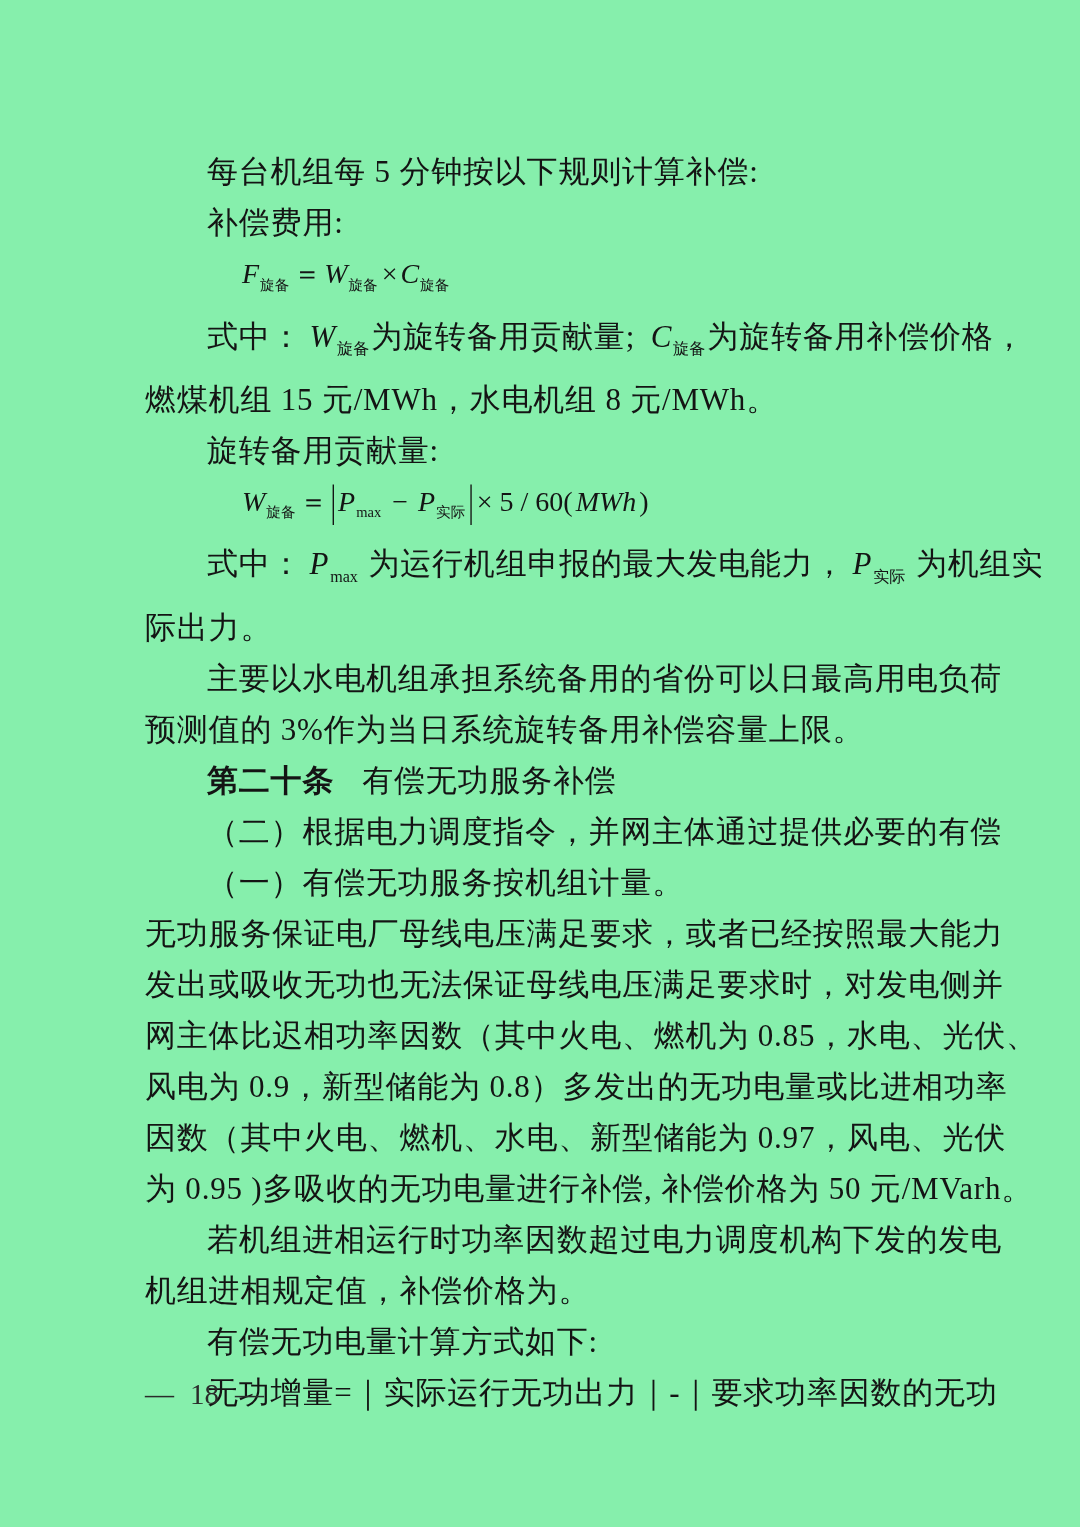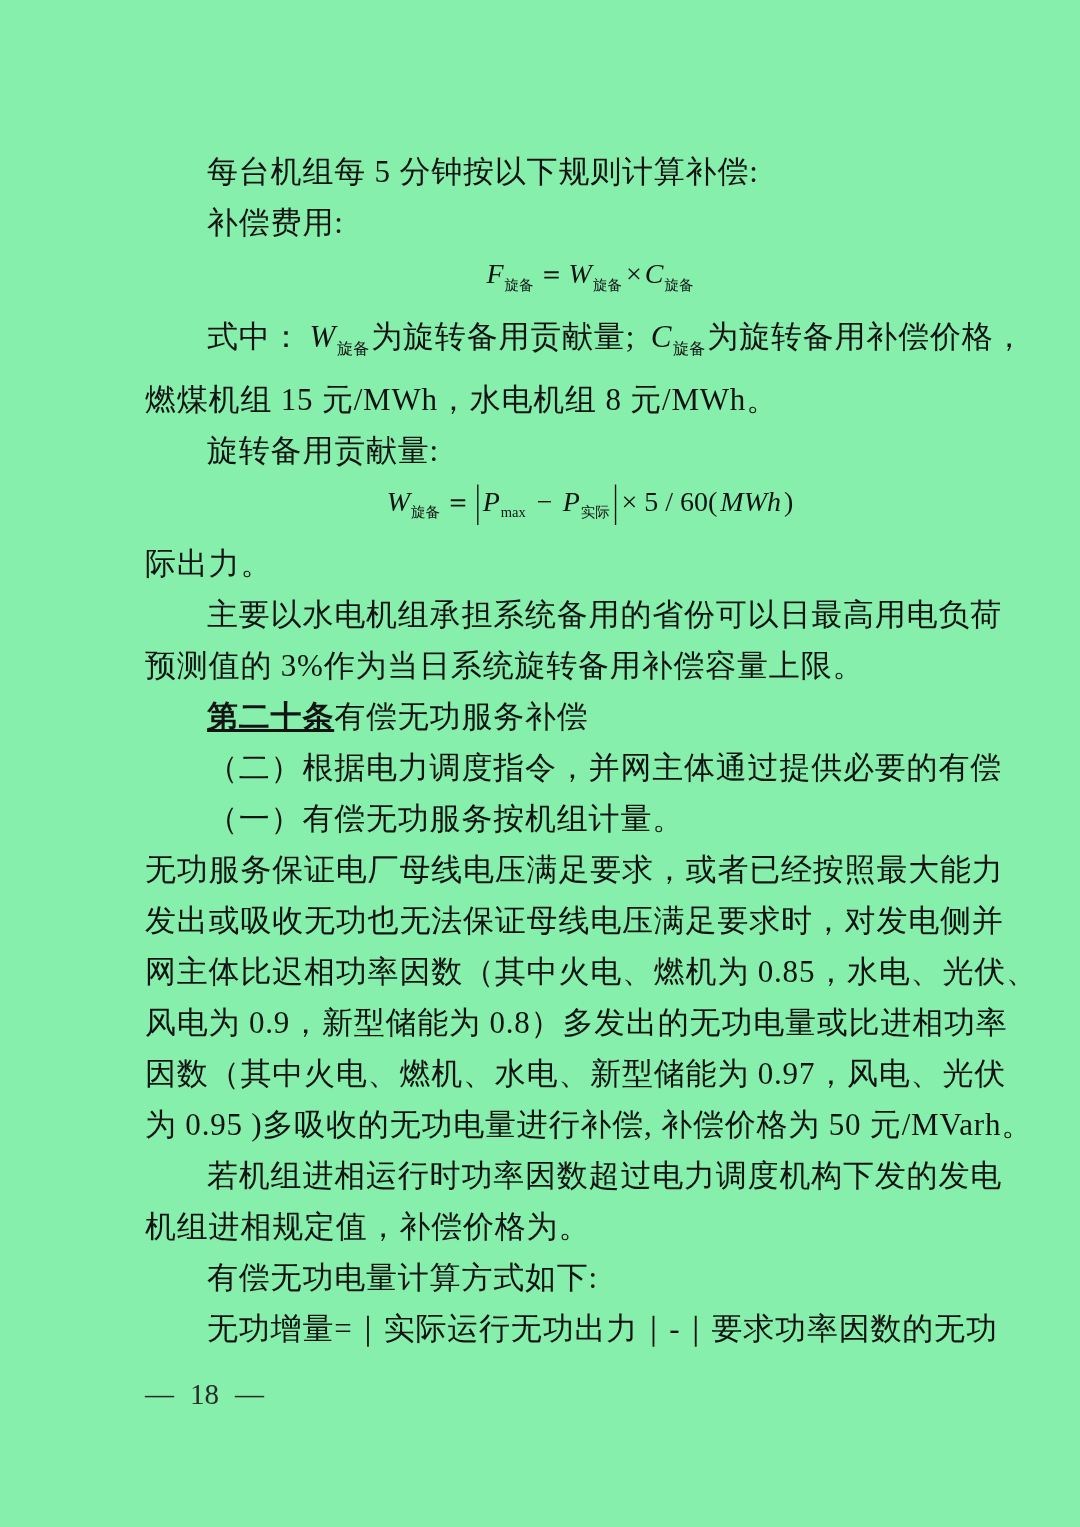--- a/index.html
+++ b/index.html
@@ -24,21 +24,21 @@
   }
   .line {
     min-height: 51px;
     line-height: 51px;
     font-size: 31px;
     letter-spacing: 0.8px;
     white-space: nowrap;
   }
   .line.indent { text-indent: 62px; }
   .line.formula {
-    text-align: center;
+    text-align: left;
     padding-left: 96px;
     font-size: 28px;
     letter-spacing: 0;
   }
   .seg-v {
     font-style: italic;
     font-family: "Liberation Serif", "DejaVu Serif", serif;
     padding: 0 1px;
   }
   .seg-s {
@@ -53,21 +53,21 @@
   .seg-o { font-style: normal; padding: 0 2px; }
   .seg-b {
     display: inline-block;
     transform: scaleY(1.55);
     font-weight: 400;
     padding: 0 1px;
   }
   .heading .hbold {
     font-weight: 700;
     font-family: "Liberation Sans", "DejaVu Sans", sans-serif;
-    text-decoration: underline;
+    margin-right: 28px;
   }
   .heading .hrest { font-weight: 400; }
   .footer {
     position: absolute;
     left: 145px;
     bottom: 116px;
     font-size: 29px;
     color: #2a2a2a;
     font-family: "Liberation Serif", "DejaVu Serif", serif;
   }
@@ -78,20 +78,21 @@
 
 <div class="page">
   <div class="content" id="content">
       <div class="line text indent">每台机组每 5 分钟按以下规则计算补偿:</div>
       <div class="line text indent">补偿费用:</div>
       <div class="line formula"><span class="seg-v">F</span><span class="seg-s">旋备</span><span class="seg-o">＝</span><span class="seg-v">W</span><span class="seg-s">旋备</span><span class="seg-o">×</span><span class="seg-v">C</span><span class="seg-s">旋备</span></div>
       <div class="line rich indent"><span class="seg-t">式中：</span><span class="seg-v">W</span><span class="seg-s">旋备</span><span class="seg-t">为旋转备用贡献量; </span><span class="seg-v">C</span><span class="seg-s">旋备</span><span class="seg-t">为旋转备用补偿价格，</span></div>
       <div class="line text">燃煤机组 15 元/MWh，水电机组 8 元/MWh。</div>
       <div class="line text indent">旋转备用贡献量:</div>
       <div class="line formula"><span class="seg-v">W</span><span class="seg-s">旋备</span><span class="seg-o">＝</span><span class="seg-b">|</span><span class="seg-v">P</span><span class="seg-s">max</span><span class="seg-o"> − </span><span class="seg-v">P</span><span class="seg-s">实际</span><span class="seg-b">|</span><span class="seg-o">× 5 / 60(</span><span class="seg-v">MWh</span><span class="seg-o">)</span></div>
+      <div class="line rich indent"><span class="seg-t">式中：</span><span class="seg-v">P</span><span class="seg-s">max</span><span class="seg-t"> 为运行机组申报的最大发电能力，</span><span class="seg-v">P</span><span class="seg-s">实际</span><span class="seg-t"> 为机组实</span></div>
       <div class="line text">际出力。</div>
       <div class="line text indent">主要以水电机组承担系统备用的省份可以日最高用电负荷</div>
       <div class="line text">预测值的 3%作为当日系统旋转备用补偿容量上限。</div>
       <div class="line heading indent"><span class="hbold">第二十条</span><span class="hrest">有偿无功服务补偿</span></div>
       <div class="line text indent">（二）根据电力调度指令，并网主体通过提供必要的有偿</div>
       <div class="line text indent">（一）有偿无功服务按机组计量。</div>
       <div class="line text">无功服务保证电厂母线电压满足要求，或者已经按照最大能力</div>
       <div class="line text">发出或吸收无功也无法保证母线电压满足要求时，对发电侧并</div>
       <div class="line text">网主体比迟相功率因数（其中火电、燃机为 0.85，水电、光伏、</div>
       <div class="line text">风电为 0.9，新型储能为 0.8）多发出的无功电量或比进相功率</div>

